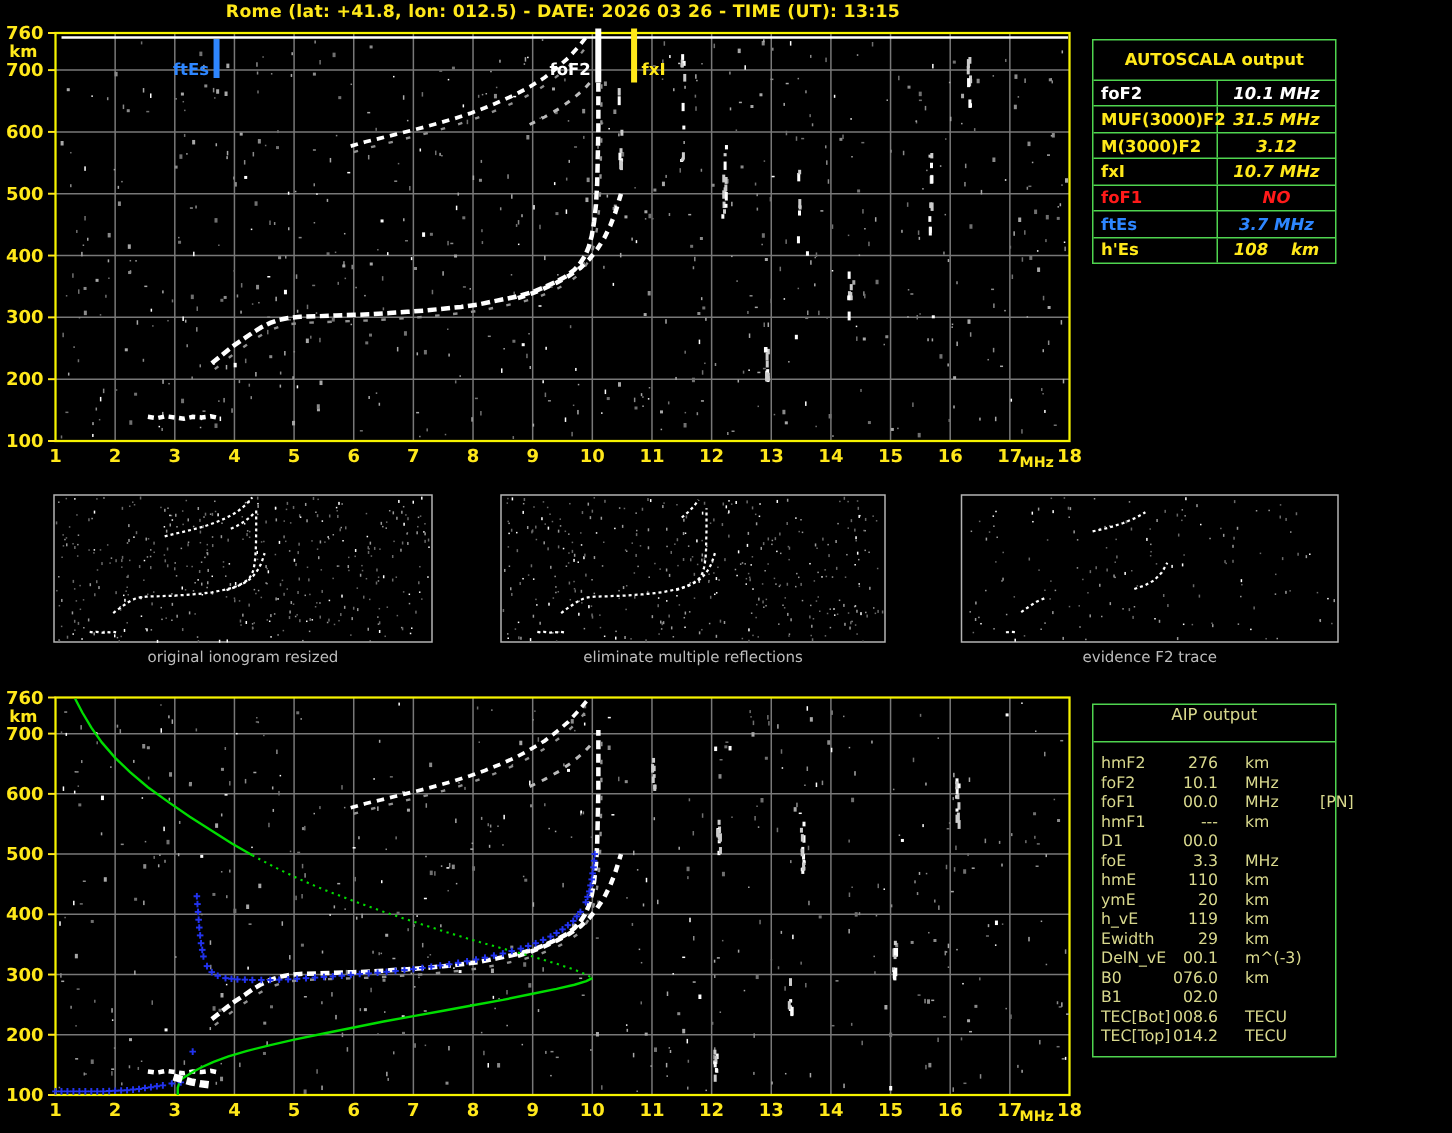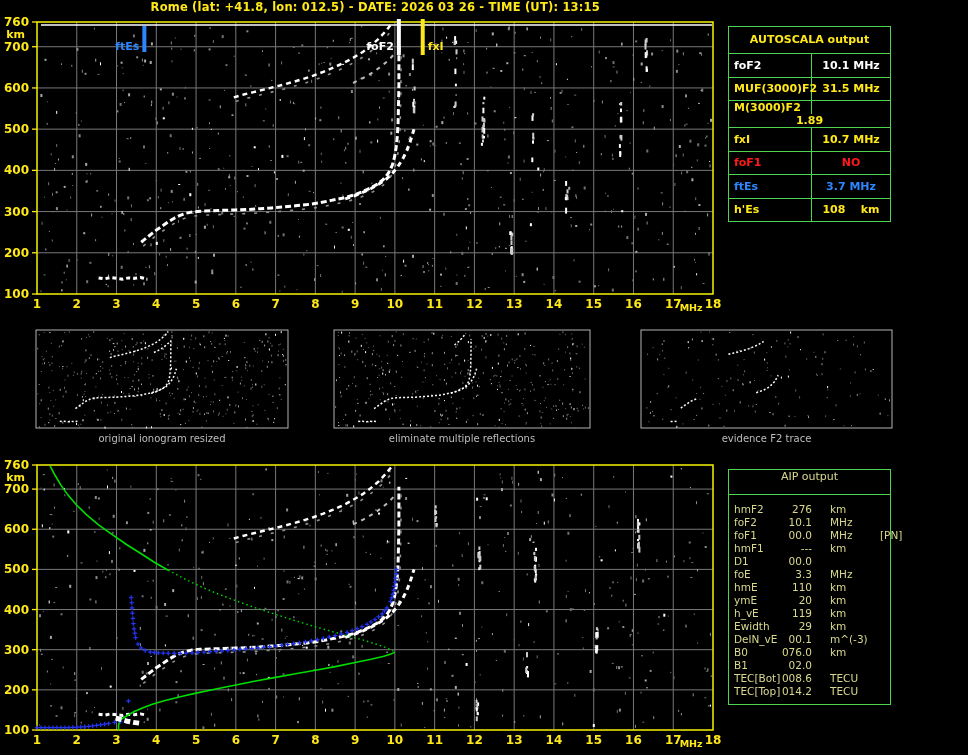--- a/index.html
+++ b/index.html
@@ -9,30 +9,30 @@
   }
   html,body{margin:0;padding:0;background:#000;}
   #screen{position:relative;width:968px;height:755px;background:#000;overflow:hidden;
           font-family:"DejaVu Sans",sans-serif;}
   #page-title{position:absolute;left:0;top:0;width:600px;text-align:right;
           color:var(--yellow);font:bold 11.5px "DejaVu Sans",sans-serif;letter-spacing:.2px;}
   #plots{position:absolute;left:0;top:0;width:968px;height:755px;}
   .thumb-caption{position:absolute;top:433px;height:12px;text-align:center;
           color:var(--caption);font:10px "DejaVu Sans",sans-serif;}
   
-  #autoscala-table{position:absolute;left:728px;top:26px;width:163px;height:196px;
+  #autoscala-table{position:absolute;left:728px;top:26px;width:163px;height:150px;
           border:1px solid var(--green);box-sizing:border-box;display:flex;flex-direction:column;
           font:bold 11px "DejaVu Sans",sans-serif;}
   .as-header{height:26px;line-height:26px;border-bottom:1px solid var(--green);
           color:var(--yellow);text-align:center;flex:none;}
   .as-row{flex:1;display:flex;border-bottom:1px solid var(--green);}
   .as-row:last-child{border-bottom:none;}
   .as-label{width:83px;border-right:1px solid var(--green);padding-left:5px;
           display:flex;align-items:center;box-sizing:border-box;}
-  .as-value{flex:1;display:flex;align-items:center;justify-content:center;white-space:pre;}
+  .as-value{flex:1;display:flex;align-items:center;justify-content:center;white-space:pre;font-style:italic;}
   
   #aip-box{position:absolute;left:728px;top:469px;width:163px;height:236px;
           border:1px solid var(--green);box-sizing:border-box;}
   .aip-header{height:24px;line-height:24px;text-align:center;color:var(--aip);
           font:11px "DejaVu Sans",sans-serif;border-bottom:1px solid var(--green);}
   #aip-rows{position:absolute;left:728px;top:503px;width:235px;
           font:10.5px "DejaVu Sans",sans-serif;color:var(--aip);}
   .aip-row{position:relative;height:13px;}
   .aip-row .l{position:absolute;left:6px;}
   .aip-row .v{position:absolute;left:38px;width:46px;text-align:right;}
@@ -2691,23 +2691,23 @@
   <div id="autoscala-table">
     <div class="as-header">AUTOSCALA output</div>
   <div class="as-row" style="color: rgb(255, 255, 255);">
         <div class="as-label">foF2</div>
         <div class="as-value">10.1 MHz</div>
       </div>
       <div class="as-row" style="color: rgb(255, 232, 26);">
         <div class="as-label">MUF(3000)F2</div>
         <div class="as-value">31.5 MHz</div>
       </div>
-      <div class="as-row" style="color: rgb(255, 232, 26); flex-direction: column;">
+      <div class="as-row" style="color: rgb(255, 232, 26);">
         <div class="as-label">M(3000)F2</div>
-        <div class="as-value">1.89</div>
+        <div class="as-value">3.12</div>
       </div>
       <div class="as-row" style="color: rgb(255, 232, 26);">
         <div class="as-label">fxI</div>
         <div class="as-value">10.7 MHz</div>
       </div>
       <div class="as-row" style="color: rgb(255, 26, 26);">
         <div class="as-label">foF1</div>
         <div class="as-value">NO</div>
       </div>
       <div class="as-row" style="color: rgb(46, 134, 255);">

